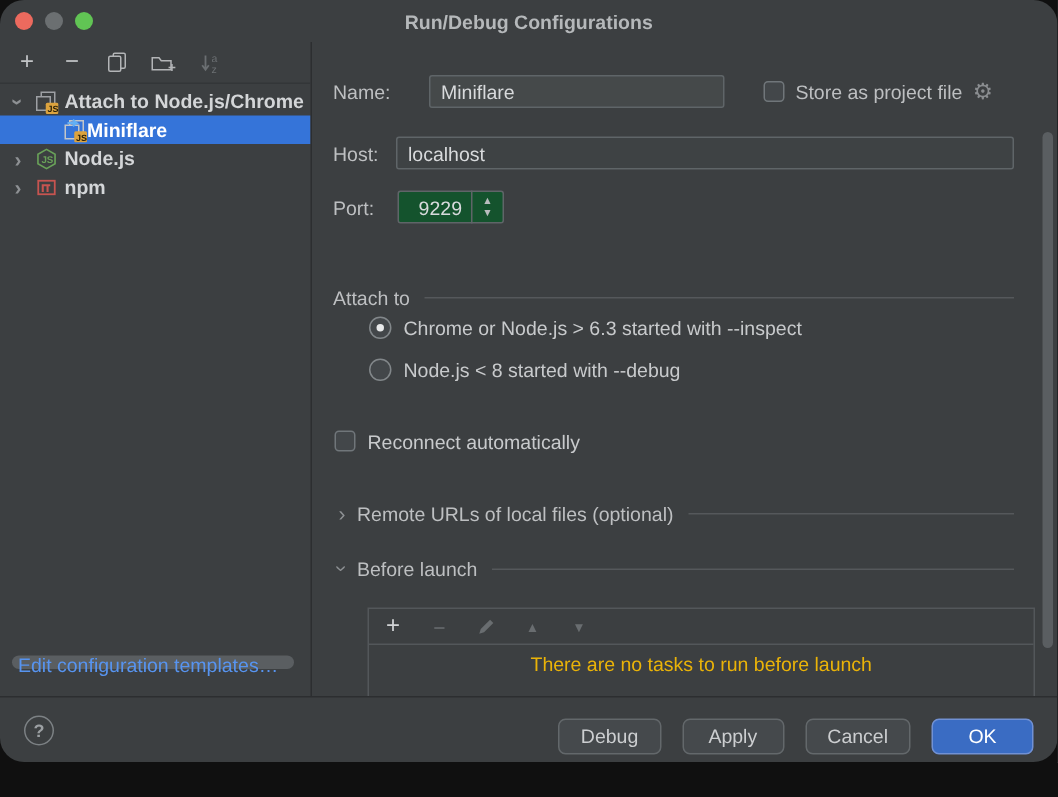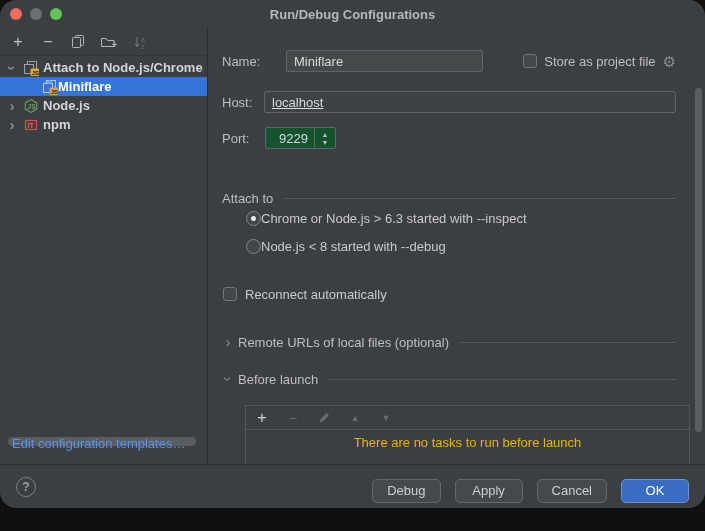--- a/index.html
+++ b/index.html
@@ -35,41 +35,41 @@
   .h-scroll{position:absolute;left:8px;top:409px;width:188px;height:9px;border-radius:5px;background:#5a5e61;}
   .edit-link{position:absolute;left:12px;bottom:13px;color:#5794f0;text-decoration:none;cursor:pointer;}
   
   .content{flex:1;position:relative;overflow:hidden;}
   .row{position:absolute;display:flex;align-items:center;height:22px;}
   .lbl{color:#bdbfc1;flex:none;}
   input.field{
     background:#45494a;border:1px solid #5f6568;border-radius:2px;height:22px;
     color:#d8dadc;font-family:"Liberation Sans",sans-serif;font-size:13px;padding:0 7px;outline:none;
   }
-  #row-name{top:22px;left:14px;right:29px;}
+  #row-name{top:22px;left:14px;right:43px;}
   #row-name .lbl{width:64px;}
   #name-input{width:197px;flex:none;}
   .store-group{margin-left:auto;display:flex;gap:7px;}
   .checkbox{width:14px;height:14px;border:1px solid #70767a;border-radius:3px;background:#43474a;flex:none;}
   .gear{color:#8a8d90;font-size:15px;line-height:15px;}
   #row-host{top:63px;left:14px;right:29px;}
   #row-host .lbl{width:42px;}
-  #host-input{flex:1;background:#3e4244;text-decoration:underline;}
+  #host-input{flex:1;background:#3e4244;}
   #row-port{top:99px;left:14px;}
   #row-port .lbl{width:43px;}
   .port-wrap{display:flex;align-items:center;height:22px;border:1px solid #5f6568;border-radius:2px;background:#14532d;}
   #port-input{width:48px;border:none;background:transparent;height:20px;text-align:right;padding:0 6px;}
   .stepper{width:21px;height:22px;border-left:1px solid #5f6568;display:flex;flex-direction:column;align-items:center;justify-content:center;color:#b9bcbe;font-size:7px;line-height:7px;gap:1px;}
   .sect{position:absolute;left:14px;right:29px;height:22px;display:flex;align-items:center;}
   .sect .line{flex:1;height:1px;background:#55585b;margin-left:10px;}
   #sect-attach{top:159px;}
   #sect-remote{top:303px;}
   #sect-before{top:340px;}
   .sect .chev{margin-right:4px;}
-  .radio-row{position:absolute;left:38px;display:flex;align-items:center;height:22px;color:#c8cacc;}
+  .radio-row{position:absolute;left:38px;display:flex;align-items:center;height:22px;gap:8px;color:#c8cacc;}
   #radio1{top:179px;}
   #radio2{top:207px;}
   .radio{width:15px;height:15px;border-radius:50%;border:1px solid #82878a;background:#43474a;flex:none;display:flex;}
   .radio .dot{width:5px;height:5px;border-radius:50%;background:#e8e9ea;margin:auto;display:none;}
   .radio.selected .dot{display:block;}
   #reconnect-row{position:absolute;left:15px;top:255px;display:flex;align-items:center;height:22px;gap:8px;color:#c8cacc;}
   .panel{position:absolute;left:37px;top:377px;width:445px;height:75px;border:1px solid #53575a;}
   .panel-toolbar{height:24px;border-bottom:1px solid #53575a;display:flex;align-items:center;padding:0 9px;gap:17px;}
   .pt-ic{display:flex;align-items:center;justify-content:center;width:14px;height:14px;}
   .pt-plus{color:#d1d3d5;font-size:16px;}

